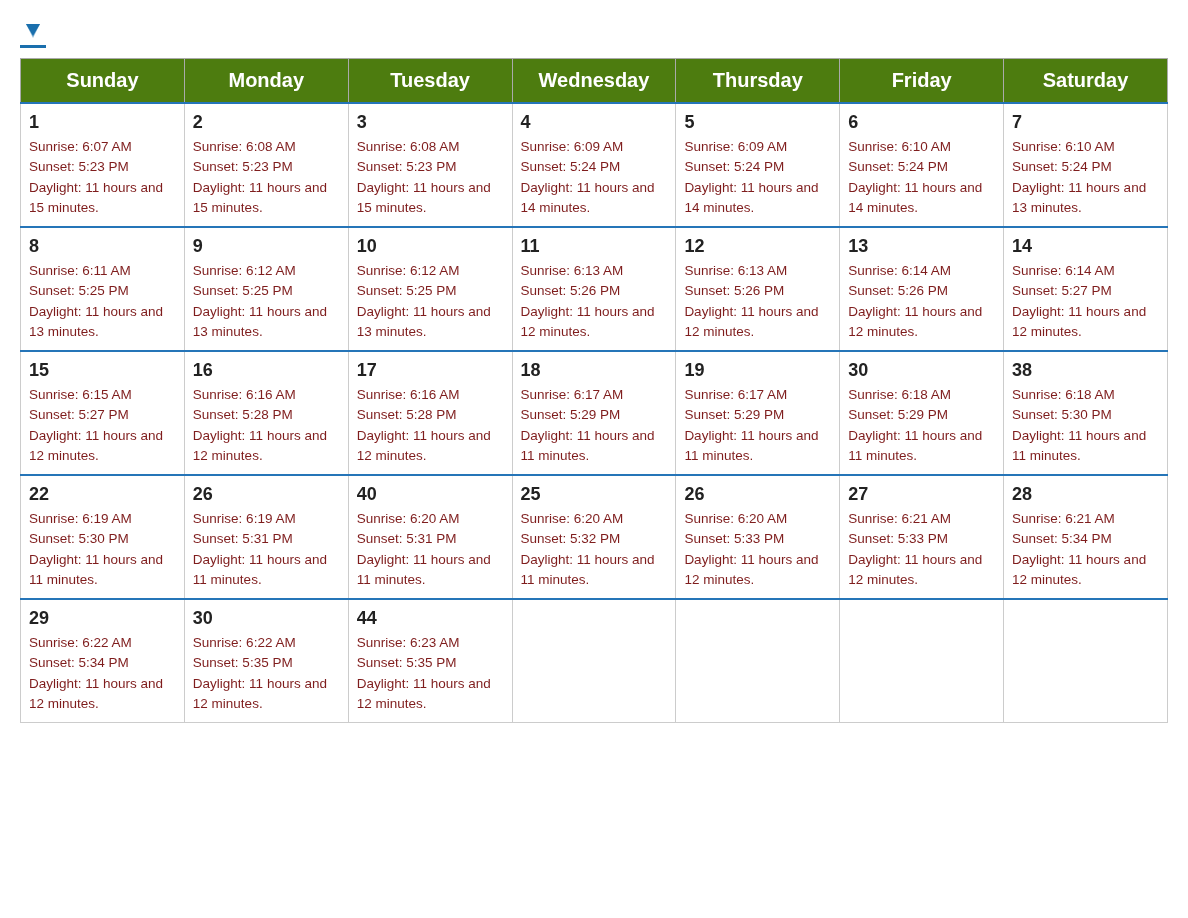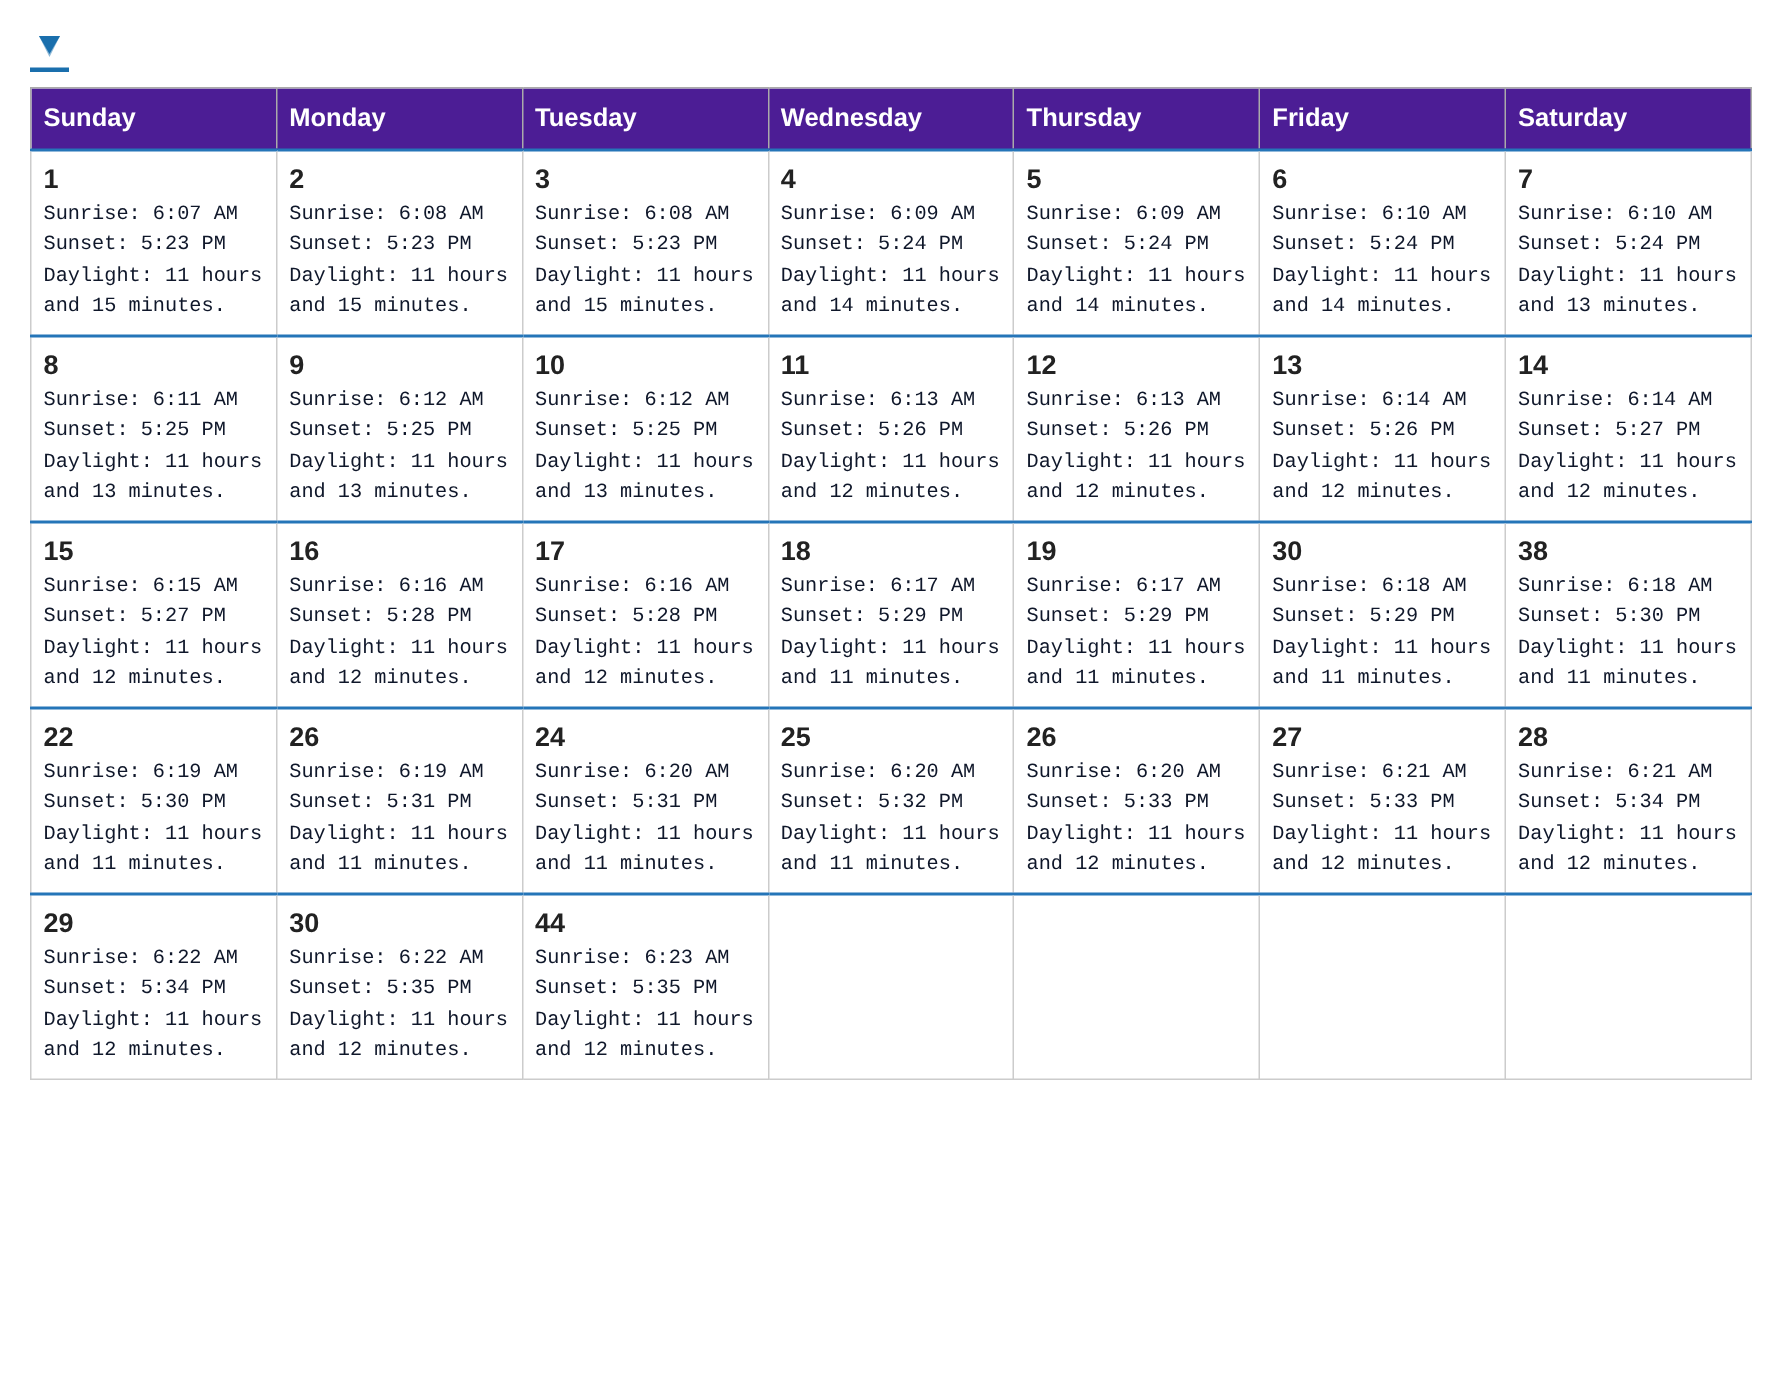--- a/index.html
+++ b/index.html
@@ -34,47 +34,46 @@
       font-size: 20px;
       color: #444;
       margin-top: 4px;
     }
     .calendar {
       width: 100%;
       border-collapse: collapse;
       margin-top: 10px;
     }
     .calendar th {
-      background-color: #4c1d95;
+      background-color: #4d7c0f;
       color: #fff;
       padding: 10px 8px;
-      text-align: left;
-      font-size: 17px;
+      text-align: center;
+      font-size: 20px;
       border: 1px solid #aaa;
     }
     .calendar td {
       vertical-align: top;
       padding: 8px;
       border: 1px solid #ccc;
       width: calc(100% / 7);
       min-height: 100px;
       font-size: 13.5px;
       color: #222;
       background: #fff;
     }
     .calendar td .day-num {
       font-size: 18px;
       font-weight: bold;
       display: block;
       margin-bottom: 4px;
     }
     .calendar td .day-info {
       line-height: 1.5;
-      color: #0f172a;
-      font-family: Liberation Mono, monospace;
+      color: #7f1d1d;
     }
     .calendar tr td {
       border-top: 2px solid #2575b8;
     }
     .calendar tr:not(:first-child) td {
       border-top: 2px solid #2575b8;
     }
     .empty-cell {
       background: #fff;
     }
@@ -300,21 +299,21 @@
       </td>
         <td>
         <span class="day-num">26</span>
         <div class="day-info">
           <span>Sunrise: 6:19 AM</span><br>
           <span>Sunset: 5:31 PM</span><br>
           <span>Daylight: 11 hours and 11 minutes.</span>
         </div>
       </td>
         <td>
-        <span class="day-num">24</span>
+        <span class="day-num">40</span>
         <div class="day-info">
           <span>Sunrise: 6:20 AM</span><br>
           <span>Sunset: 5:31 PM</span><br>
           <span>Daylight: 11 hours and 11 minutes.</span>
         </div>
       </td>
         <td>
         <span class="day-num">25</span>
         <div class="day-info">
           <span>Sunrise: 6:20 AM</span><br>

